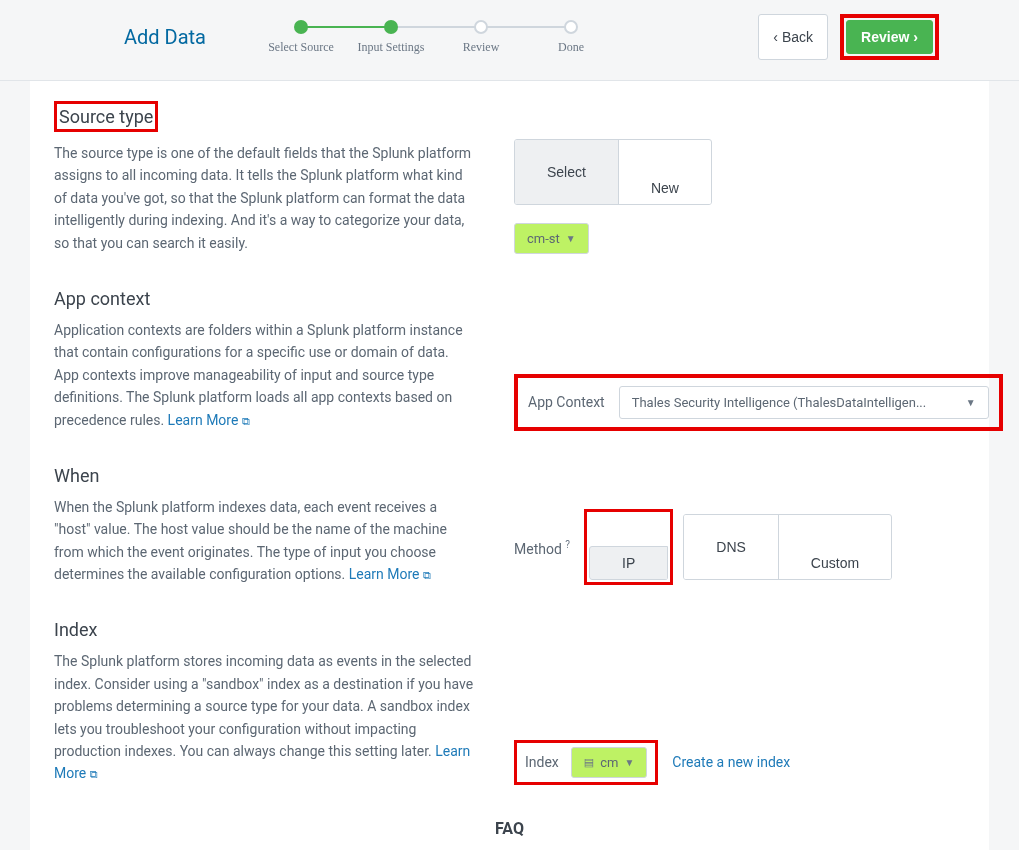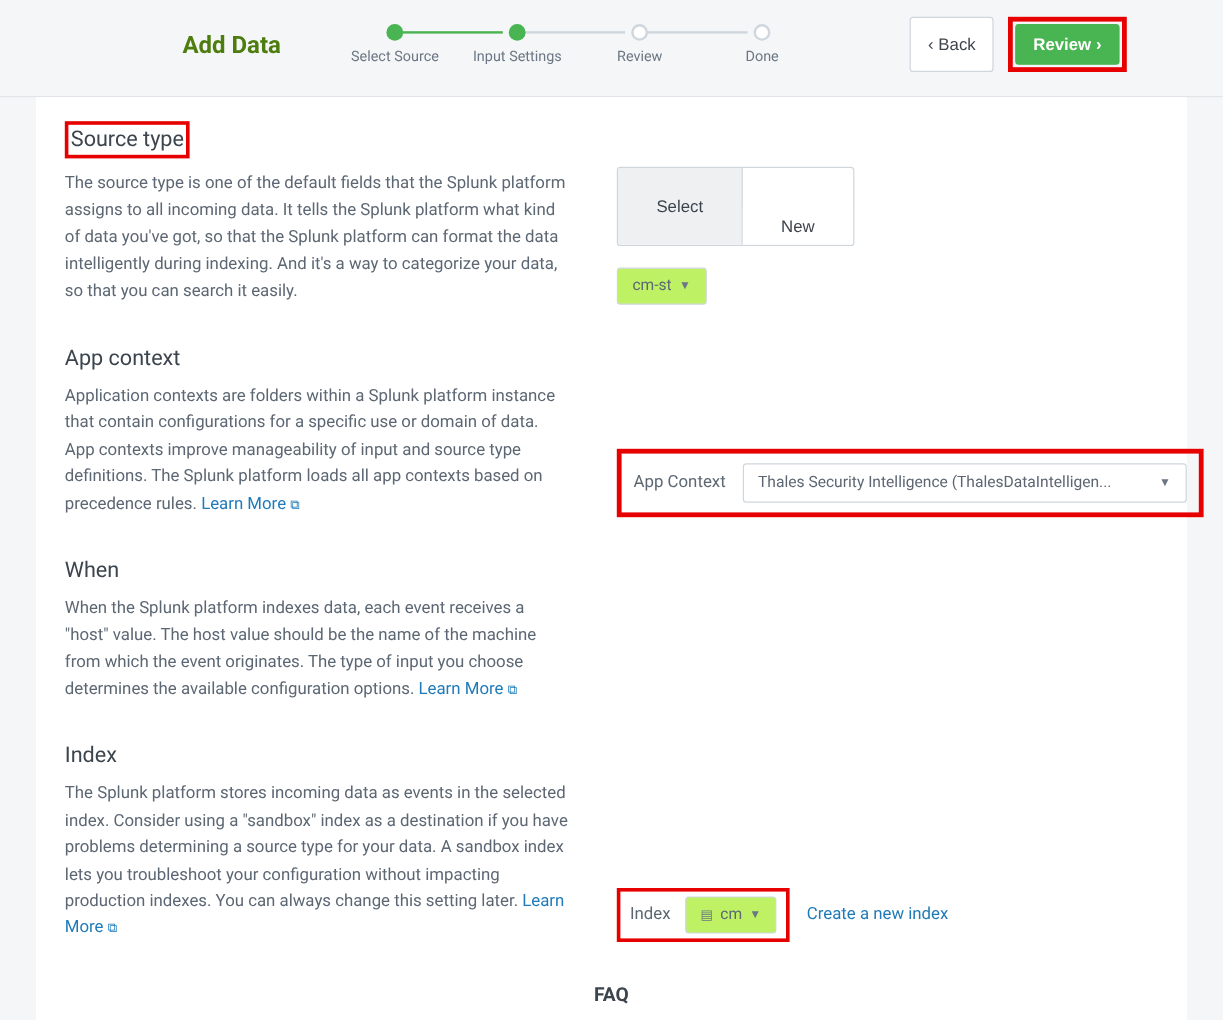--- a/index.html
+++ b/index.html
@@ -12,29 +12,30 @@
   .topbar {
     background: #f5f6f7;
     border-bottom: 1px solid #e1e5e9;
     padding: 14px 40px 20px;
     display: flex;
     align-items: center;
     gap: 40px;
   }
   .page-title {
     font-size: 20px;
-    font-weight: 700;
-    color: #4d7c0f;
-    margin-left: 112px;
+    font-weight: 400;
+    color: #0369a1;
+    margin-left: 84px;
     margin-right: 10px;
   }
   .steps {
     display: flex;
     align-items: center;
-    gap: 12px;
+    gap: 0;
+    font-family: Liberation Serif, serif;
   }
   .step {
     display: flex;
     flex-direction: column;
     align-items: center;
     font-size: 12px;
     color: #6b7785;
     position: relative;
     width: 90px;
   }
@@ -281,20 +282,37 @@
     <div class="section-left">
       <h2>When</h2>
       <p>
         <span>When the Splunk platform indexes data, each event receives a "host" value. The host value should be the name of the machine from which the event originates. The type of input you choose determines the available configuration options. </span>
         <span class="link">
           <span>Learn More</span>
           <span class="ext-icon">⧉</span>
         </span>
       </p>
     </div>
+    <div class="section-right host-right">
+      <div class="field-row">
+        <span class="field-label">
+          <span>Method</span>
+          <span class="help-sup">?</span>
+        </span>
+        <span class="highlight-box" style="border-width:3px;display:inline-block;">
+          <span class="btn-group" style="border:none;">
+            <button class="seg active" style="border:1px solid #cfd6dd;border-radius:3px 0 0 3px;">IP</button>
+          </span>
+        </span>
+        <span class="btn-group" style="margin-left:-4px;">
+          <button class="seg">DNS</button>
+          <button class="seg">Custom</button>
+        </span>
+      </div>
+    </div>
   </div>
 
   <div class="section">
     <div class="section-left">
       <h2>Index</h2>
       <p>
         <span>The Splunk platform stores incoming data as events in the selected index. Consider using a "sandbox" index as a destination if you have problems determining a source type for your data. A sandbox index lets you troubleshoot your configuration without impacting production indexes. You can always change this setting later. </span>
         <span class="link">
           <span>Learn More</span>
           <span class="ext-icon">⧉</span>

